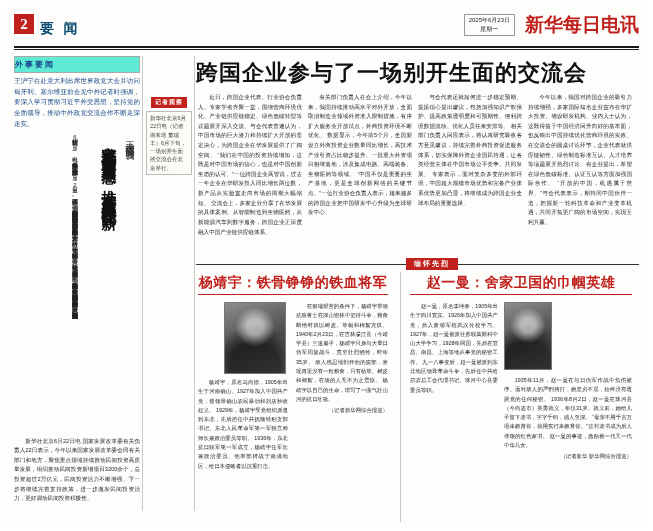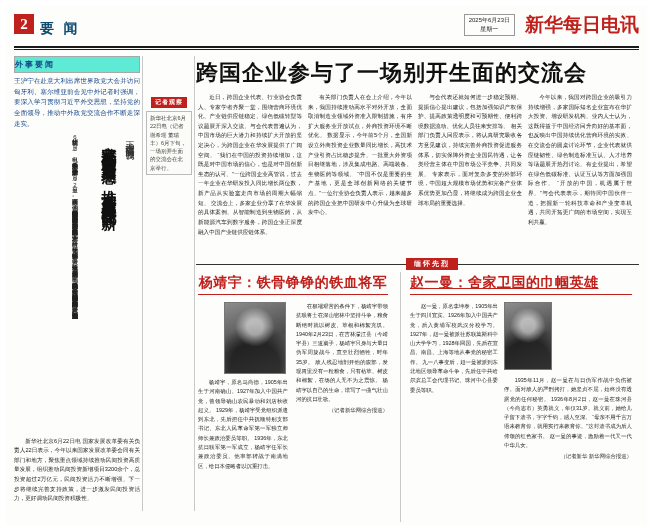--- a/index.html
+++ b/index.html
@@ -404,21 +404,21 @@
 1940年2月23日，在吉林濛江县（今靖宇县）三道崴子，杨靖宇只身与大量日伪军周旋战斗，直至壮烈牺牲，时年35岁。
 
 敌人残忍地剖开他的腹部，发现胃里没有一粒粮食，只有枯草、树皮和棉絮，在场的人无不为之震惊。
 
 杨靖宇以自己的生命，谱写了一曲气壮山河的抗日壮歌。</p>
       <div class="sig">（记者新华网综合报道）</div>
     </div>
 
     <div class="divider-v" style="left:394px; top:266px; height:250px;"></div>
 
-    <div class="story-head" style="left:404px; top:268px; width:222px; text-decoration:underline;">赵一曼：舍家卫国的巾帼英雄</div>
+    <div class="story-head" style="left:404px; top:268px; width:222px; text-align:center;">赵一曼：舍家卫国的巾帼英雄</div>
     <div class="story-rule" style="left:404px; top:288px; width:222px;"></div>
 
     <div class="photo" style="position:absolute; left:498px; top:296px; width:46px; height:66px;">
       <div class="photo-inner"></div>
     </div>
 
     <div class="lcol" style="left:404px; top:296px; width:88px;">
       <p>赵一曼，原名李坤泰，1905年出生于四川宜宾。1926年加入中国共产党，后入黄埔军校武汉分校学习。
 
 1927年，赵一曼被派往苏联莫斯科中山大学学习，1928年回国，先后在宜昌、南昌、上海等地从事党的秘密工作。

